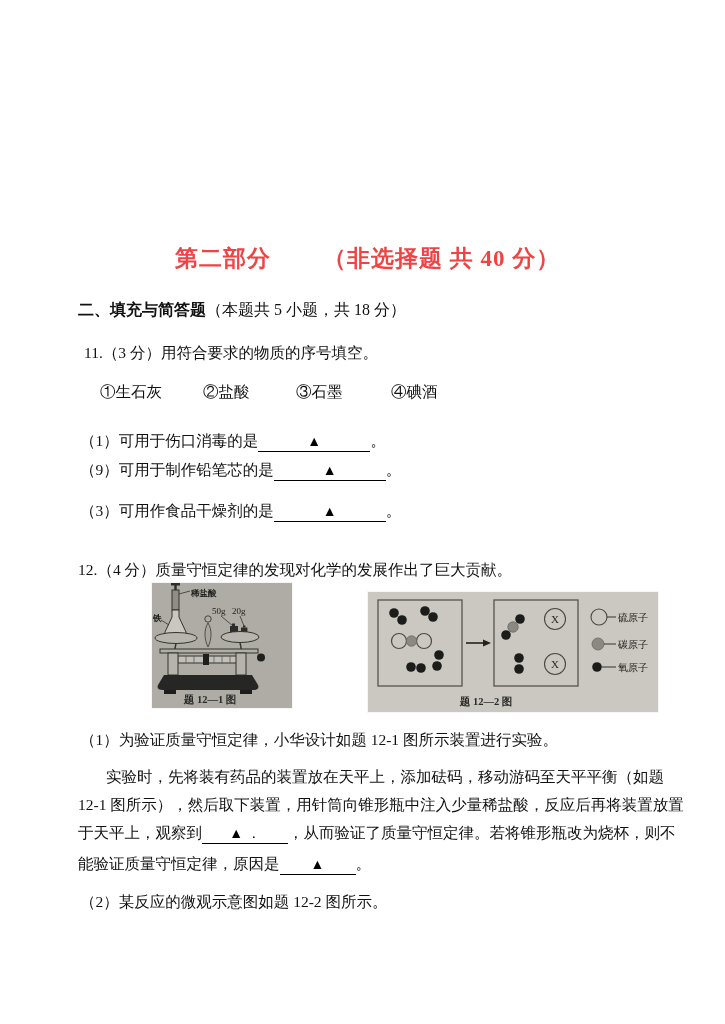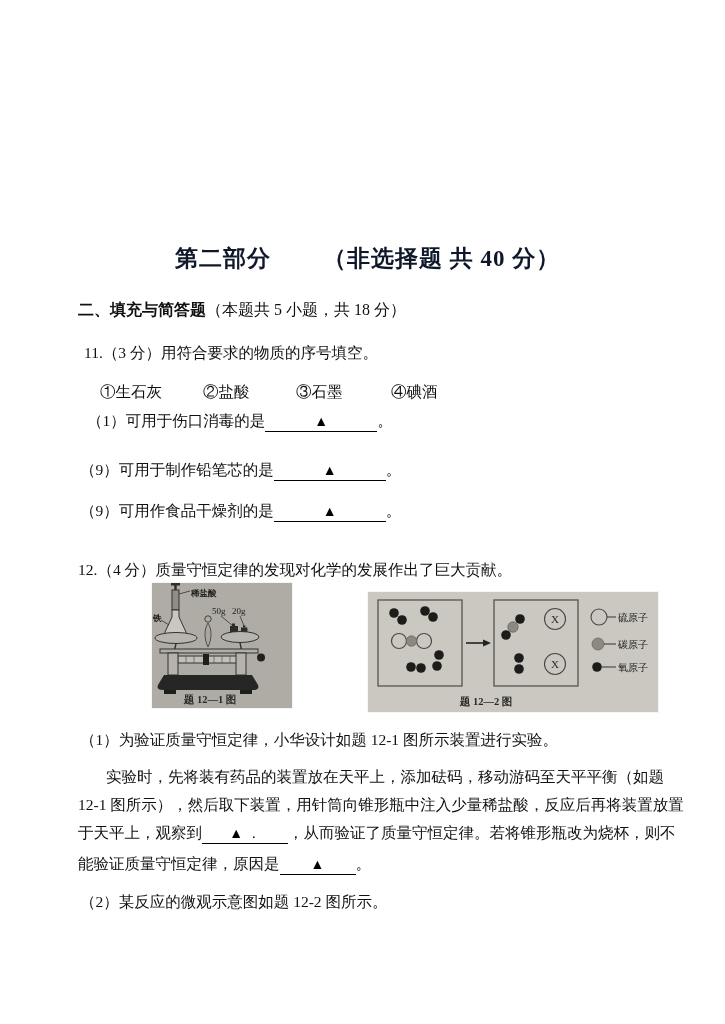--- a/index.html
+++ b/index.html
@@ -1,21 +1,21 @@
 <!DOCTYPE html>
 <html><head>
 <meta charset="utf-8">
 <style>
   html,body{margin:0;padding:0;background:#ffffff;}
   #page{
     position:relative;width:725px;height:1024px;background:#ffffff;overflow:hidden;
     font-family:"Liberation Serif","DejaVu Serif",serif;color:#111;
   }
   .line{position:absolute;white-space:nowrap;font-size:15.5px;line-height:1.2;}
-  .part-title{font-size:23px;font-weight:bold;letter-spacing:1px;color:#0f172a;}
+  .part-title{font-size:23px;font-weight:bold;letter-spacing:1px;color:#ef4444;}
   .part-title .gap{display:inline-block;width:52px;}
   .sec-bold{font-weight:bold;margin-top:34px;}
   .blank{
     display:inline-block;border-bottom:1.4px solid #000;text-align:center;
     font-size:14px;line-height:1.25;vertical-align:baseline;color:#000;
   }
   .blank.w1{min-width:112px;}
   .blank.w2{min-width:86px;}
   .blank.w3{min-width:76px;}
   .photo{
@@ -41,28 +41,28 @@
 
   <div class="line" style="left:84px;top:344px;">11.（3 分）用符合要求的物质的序号填空。</div>
 
   <div class="line" style="left:0;top:383px;width:725px;">
     <span class="opt" style="left:100px;">①生石灰</span>
     <span class="opt" style="left:203px;">②盐酸</span>
     <span class="opt" style="left:296px;">③石墨</span>
     <span class="opt" style="left:391px;">④碘酒</span>
   </div>
 
-  <div class="line" style="left:80px;top:412px;margin-left:7px;">
+  <div class="line" style="left:80px;top:432px;">
     <span>（1）可用于伤口消毒的是</span><span class="blank w1">▲</span><span>。</span>
   </div>
   <div class="line" style="left:80px;top:461px;">
     <span>（9）可用于制作铅笔芯的是</span><span class="blank w1">▲</span><span>。</span>
   </div>
   <div class="line" style="left:80px;top:502px;">
-    <span>（9）可用作食品干燥剂的是</span><span class="blank w1">▲</span><span>。</span>
+    <span>（3）可用作食品干燥剂的是</span><span class="blank w1">▲</span><span>。</span>
   </div>
 
   <div class="line" style="left:78px;top:549px;margin-top:12px;">12.（4 分）质量守恒定律的发现对化学的发展作出了巨大贡献。</div>
 
   <div class="photo photo1">
     <svg width="118" height="125" viewBox="0 0 118 125">
 
       <rect x="19" y="0" width="9" height="2.5" fill="#2e2e2c"></rect>
       <rect x="22.3" y="2" width="2.4" height="5" fill="#2e2e2c"></rect>
       <rect x="20" y="7" width="7" height="20" fill="#8f8d86" stroke="#33332f" stroke-width="1"></rect>

